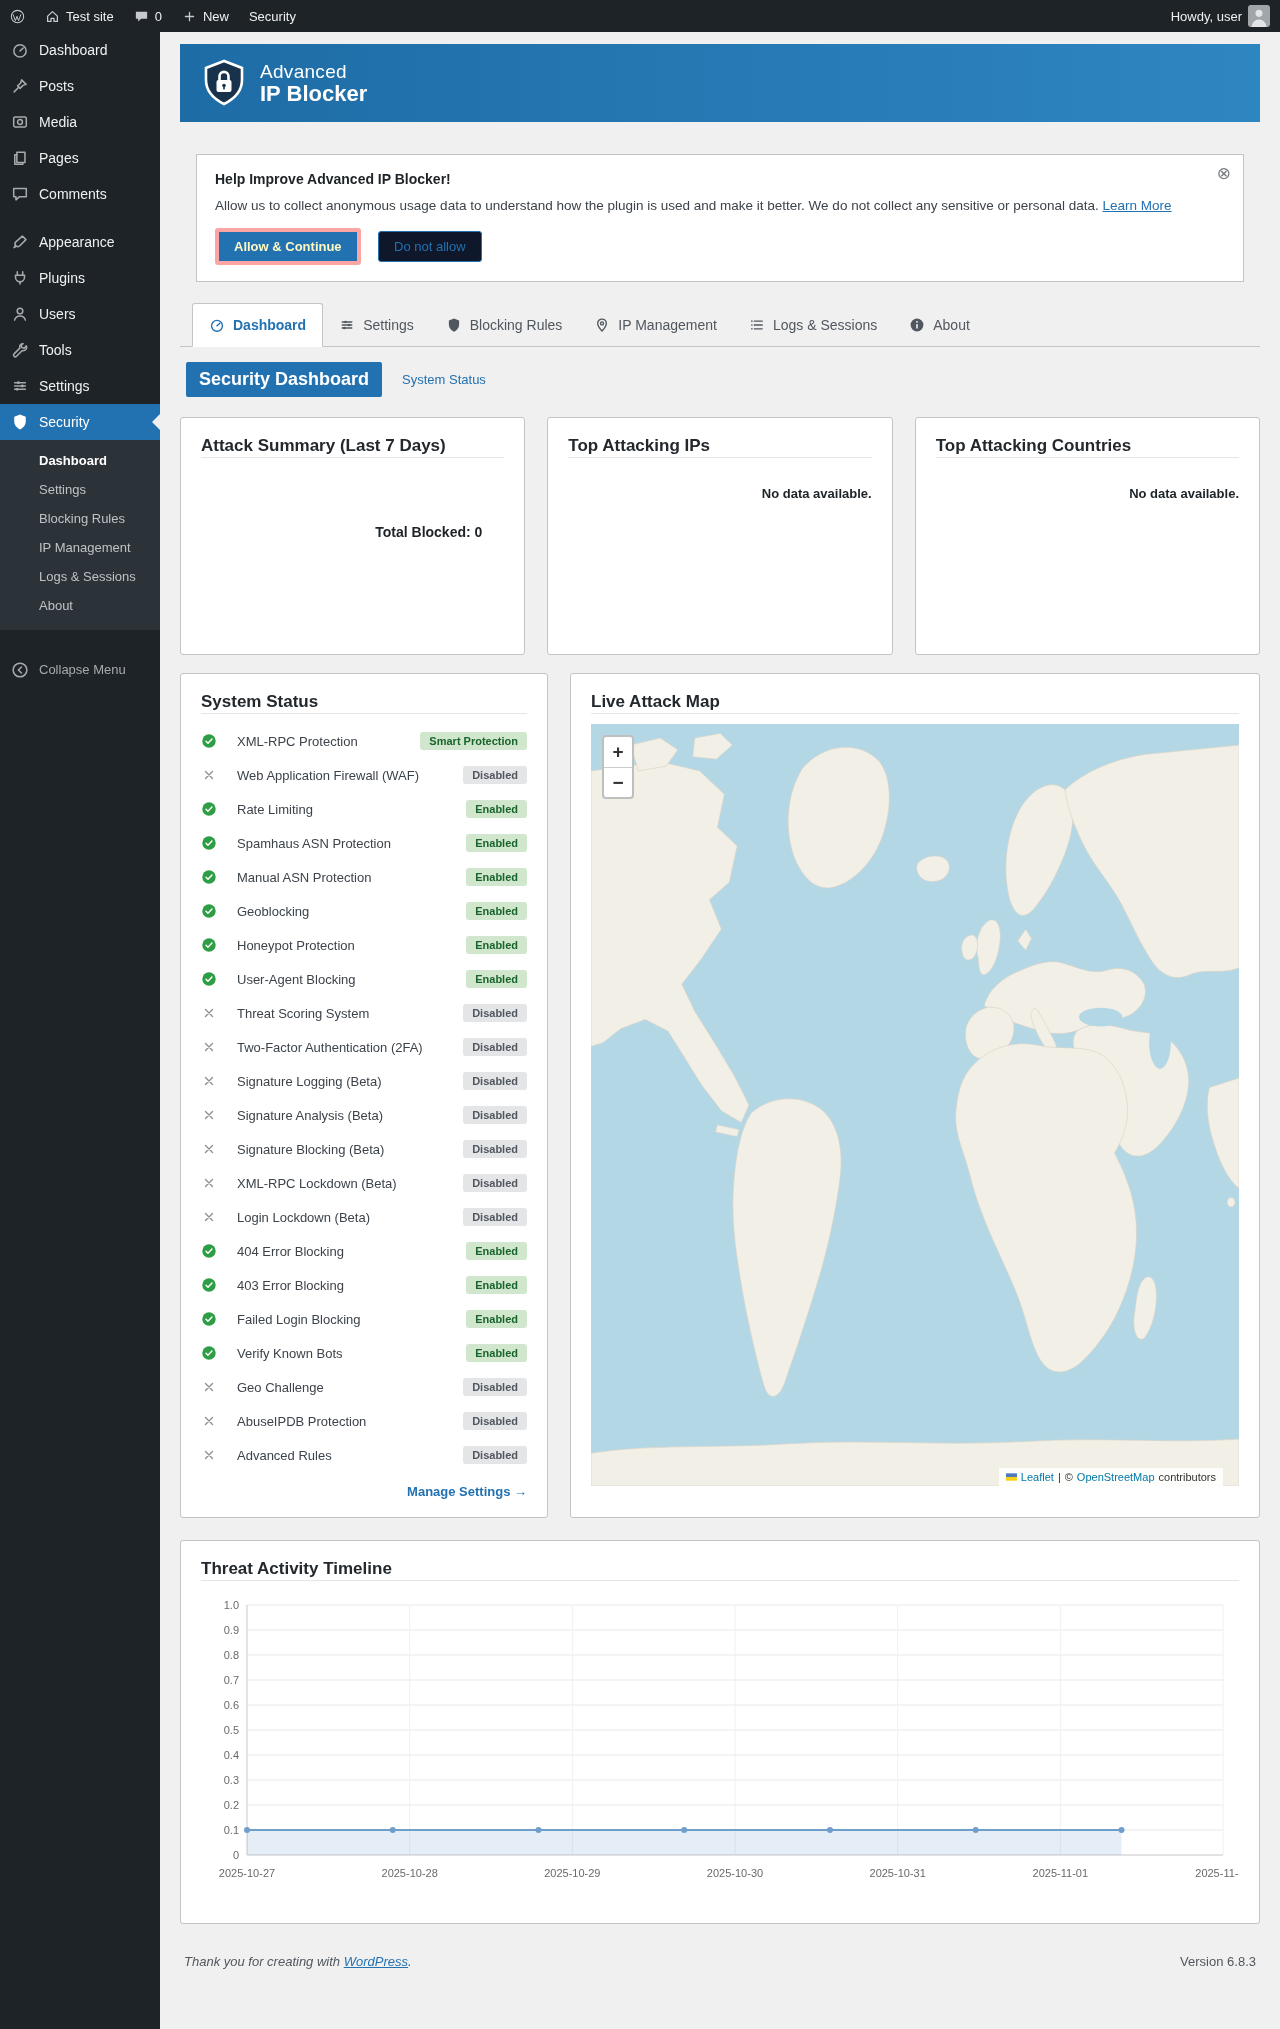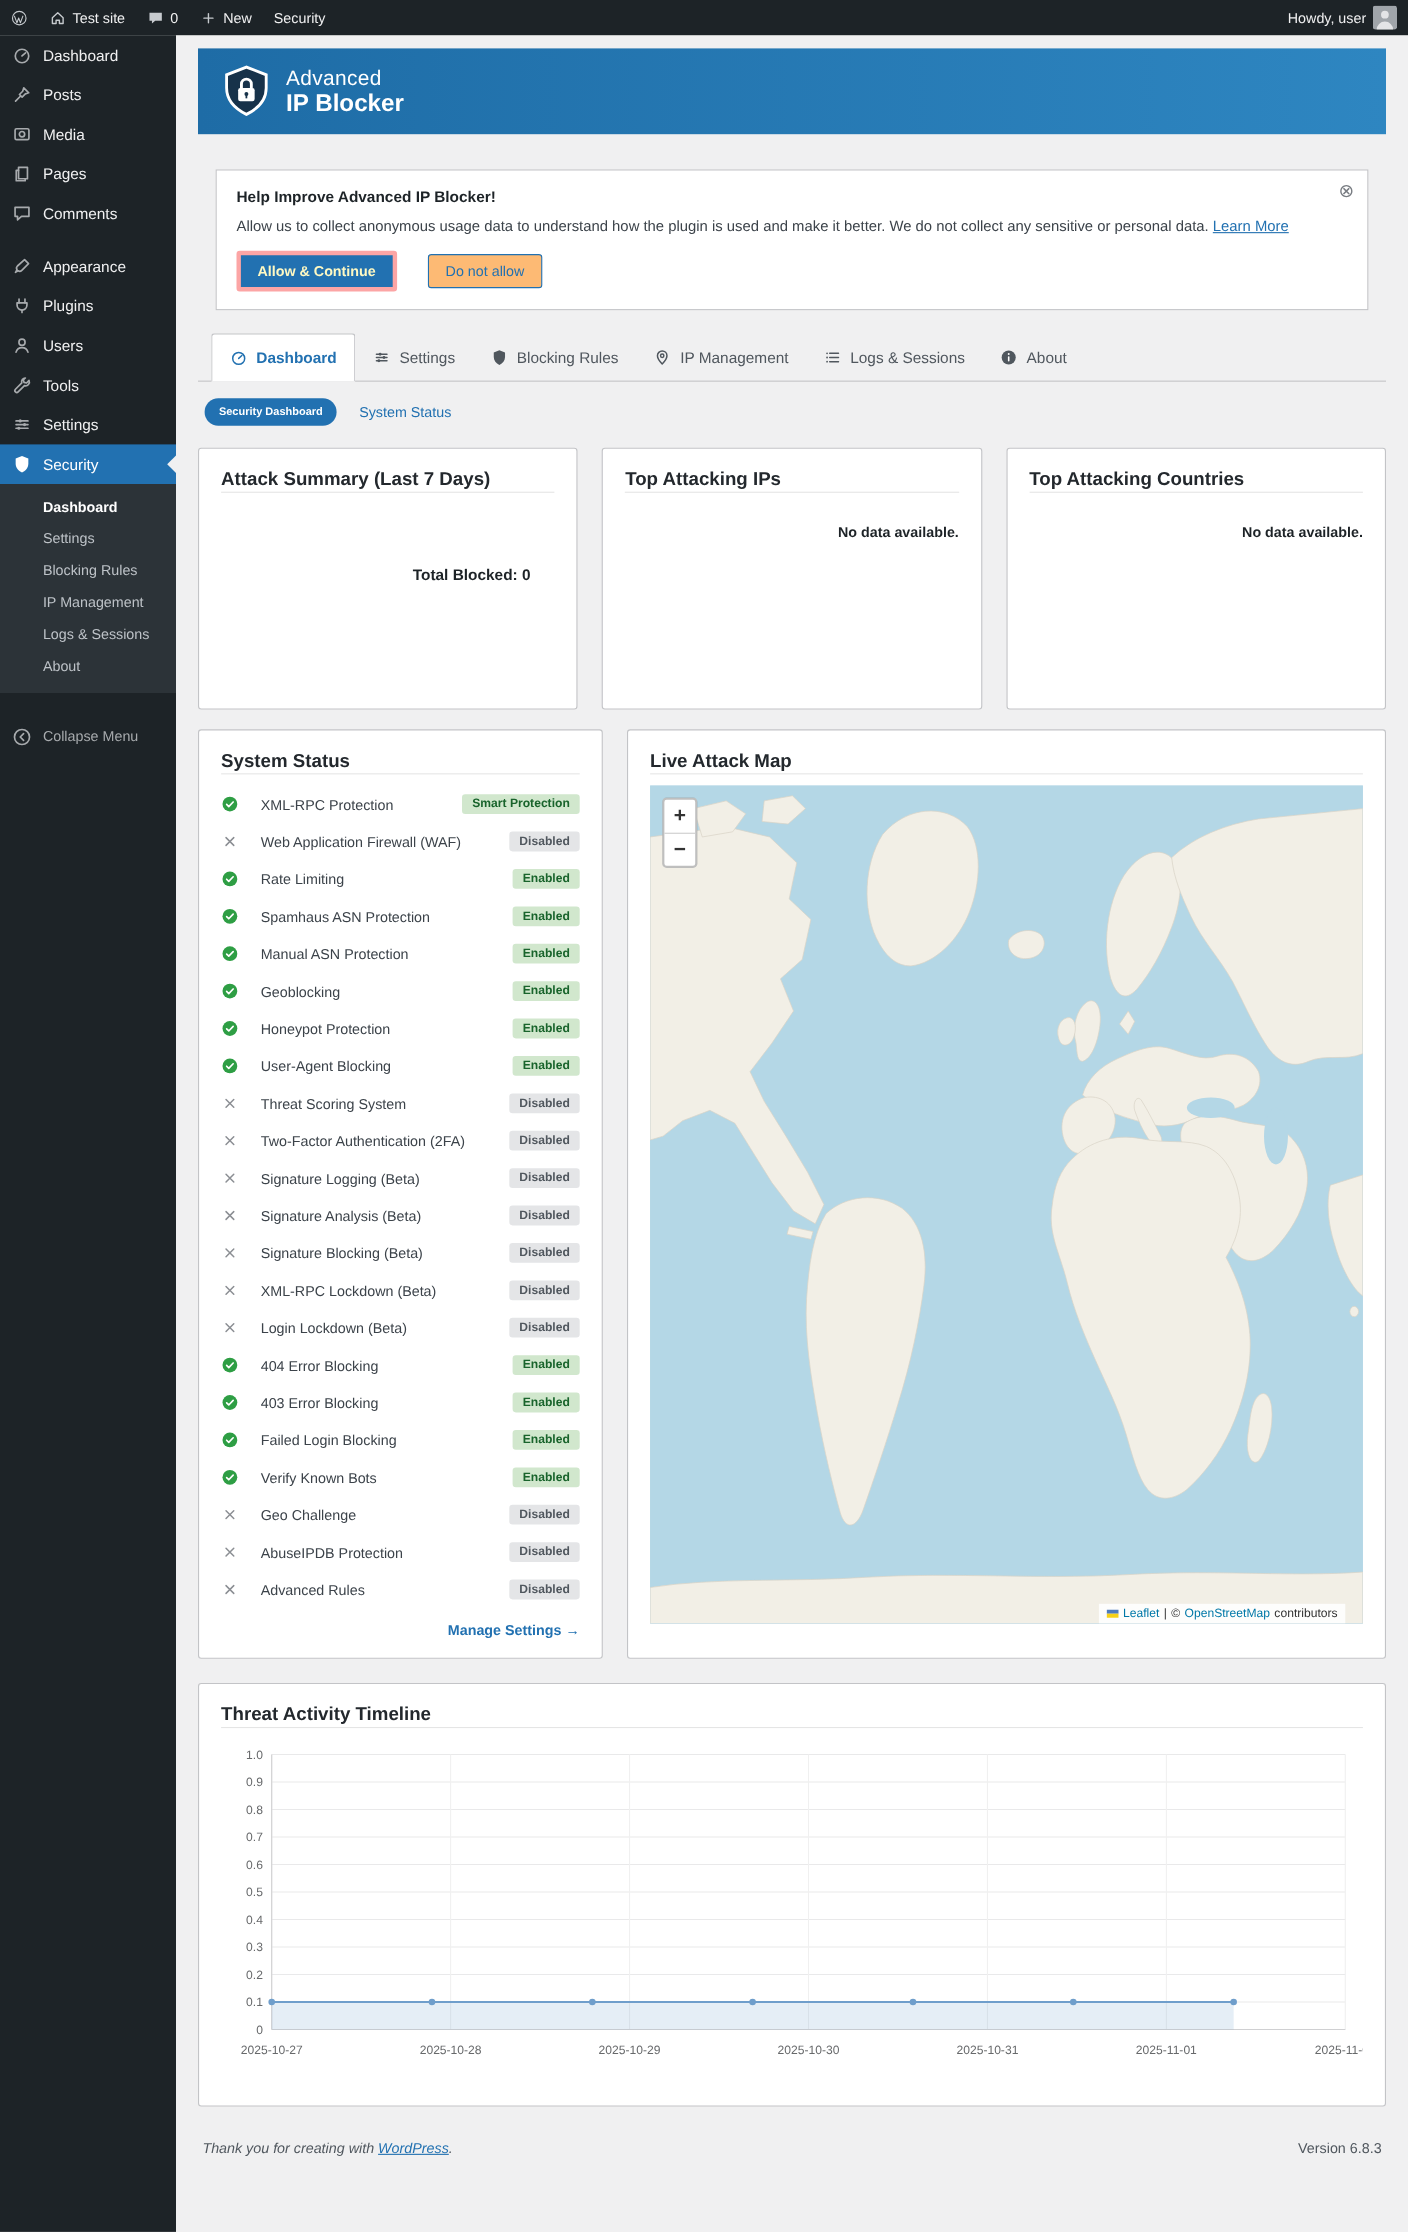--- a/index.html
+++ b/index.html
@@ -67,41 +67,41 @@
   .notice h3 { font-size: 14px; margin-bottom: 9px; }
   .notice p { font-size: 13.5px; color: #3c434a; margin-bottom: 13px; line-height: 19px; }
   .notice a { color: #2271b1; text-decoration: underline; text-align: right; }
   .notice-dismiss { position: absolute; top: 8px; right: 12px; color: #787c82; font-size: 17px; cursor: pointer; }
   .btn-primary {
     background: #2271b1; border: 4px solid #fca5a5; color: #fef9c3;
     padding: 7px 15px; border-radius: 3px; font-size: 13px; font-weight: 600;
     cursor: pointer; font-family: inherit;
   }
   .btn-secondary {
-    background: #fdba74; border: 1px solid #2271b1; color: #2271b1;
+    background: #0f172a; border: 1px solid #2271b1; color: #2271b1;
     padding: 7px 15px; border-radius: 3px; font-size: 13px;
-    margin-left: 24px; cursor: pointer; font-family: inherit;
+    margin-left: 13px; cursor: pointer; font-family: inherit;
   }
 
   .tabs { display: flex; border-bottom: 1px solid #c3c4c7; margin-top: 20px; padding-left: 12px; }
   .tab {
     display: flex; align-items: center; gap: 8px; padding: 13px 16px;
     font-size: 14px; color: #50575e; cursor: pointer; position: relative; top: 1px;
   }
   .tab-ico { display: inline-flex; }
   .tab-ico svg { width: 16px; height: 16px; display: block; }
   .tab.active {
     background: #fff; border: 1px solid #c3c4c7; border-bottom: 1px solid #fff;
     color: #2271b1; font-weight: 700; border-radius: 3px 3px 0 0;
   }
 
   .subtabs { display: flex; align-items: center; gap: 20px; padding: 15px 6px 16px; }
   .subtab-active {
-    background: #2271b1; color: #fff; font-size: 10px; font-weight: 600;
-    padding: 7px 13px; border-radius: 14px; cursor: pointer;
+    background: #2271b1; color: #fff; font-size: 18px; font-weight: 600;
+    padding: 7px 13px; border-radius: 2px; cursor: pointer;
   }
   .subtab-link { color: #2271b1; font-size: 13px; cursor: pointer; }
 
   .card { background: #fff; border: 1px solid #c3c4c7; border-radius: 3px; padding: 18px 20px; }
   .card h2 {
     font-size: 17px; font-weight: 700; color: #23282d;
     padding-bottom: 1px; border-bottom: 1px solid #e5e5e5; margin-bottom: 10px;
   }
   .cards-row { display: grid; grid-template-columns: 1fr 1fr 1fr; gap: 22px; margin-top: 4px; }
   .cards-row .card { height: 238px; }

